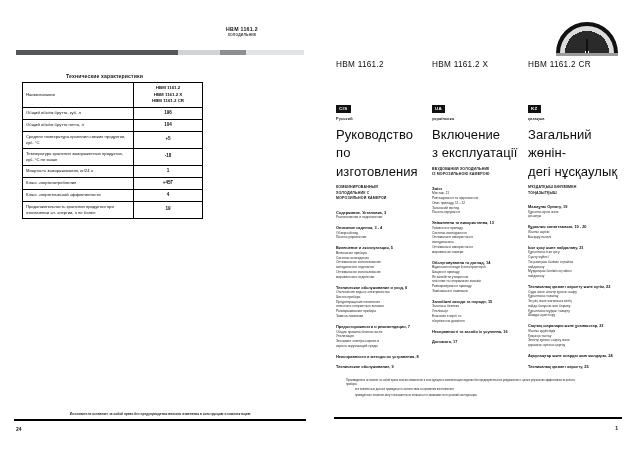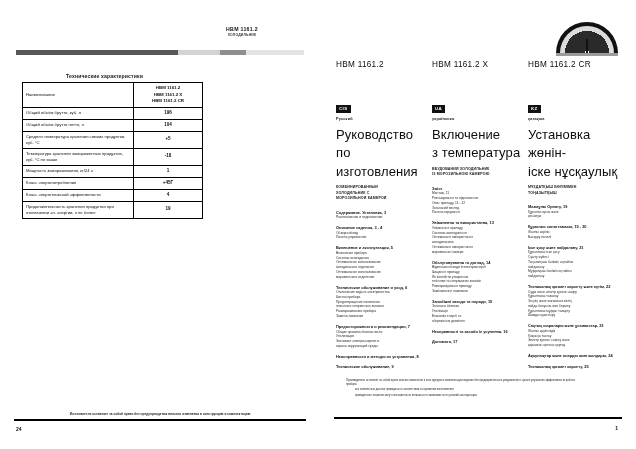--- a/index.html
+++ b/index.html
@@ -266,21 +266,21 @@
               </div>
             </div>
             <div class="grp">
               <div class="gl">
                 <div>Техническое обслуживание, 9</div>
               </div>
             </div>
           </div></div>
         <div class="col c2"><span class="badge">UA</span><div class="lang">українська</div><div class="gtitle">
             <div>Включение</div>
-            <div>з температура</div>
+            <div>з експлуатації</div>
           </div><div class="gsub">
             <div>ВБУДОВАНИЙ ХОЛОДИЛЬНИК</div>
             <div>ІЗ МОРОЗИЛЬНОЮ КАМЕРОЮ</div>
           </div><div class="toc">
             <div class="grp">
               <div class="gl">
                 <div>Зміст</div>
               </div>
               <div class="sl">
                 <div>Монтаж, 11</div>
@@ -332,22 +332,22 @@
                 <div>Несправності та засоби їх усунення, 16</div>
               </div>
             </div>
             <div class="grp">
               <div class="gl">
                 <div>Допомога, 17</div>
               </div>
             </div>
           </div></div>
         <div class="col c3"><span class="badge">KZ</span><div class="lang">қазақша</div><div class="gtitle">
-            <div>Установка жөнін-</div>
-            <div>іске нұсқаулық</div>
+            <div>Загальний жөнін-</div>
+            <div>дегі нұсқаулық</div>
           </div><div class="gsub">
             <div>МҰЗДАТҚЫШ БӨЛІМІМЕН</div>
             <div>ТОҢАЗЫТҚЫШ</div>
           </div><div class="toc">
             <div class="grp">
               <div class="gl">
                 <div>Мазмұны Орнату, 19</div>
               </div>
               <div class="sl">
                 <div>Құрылғы орны және</div>

